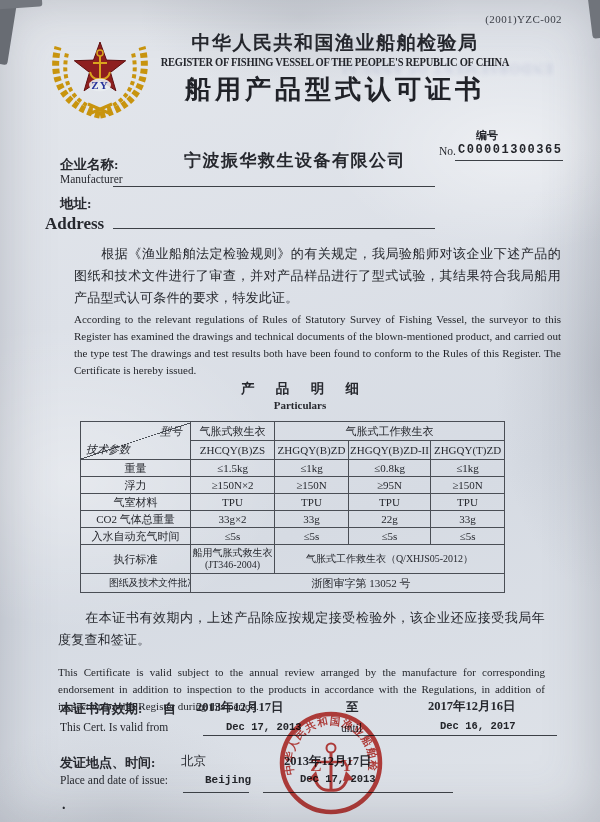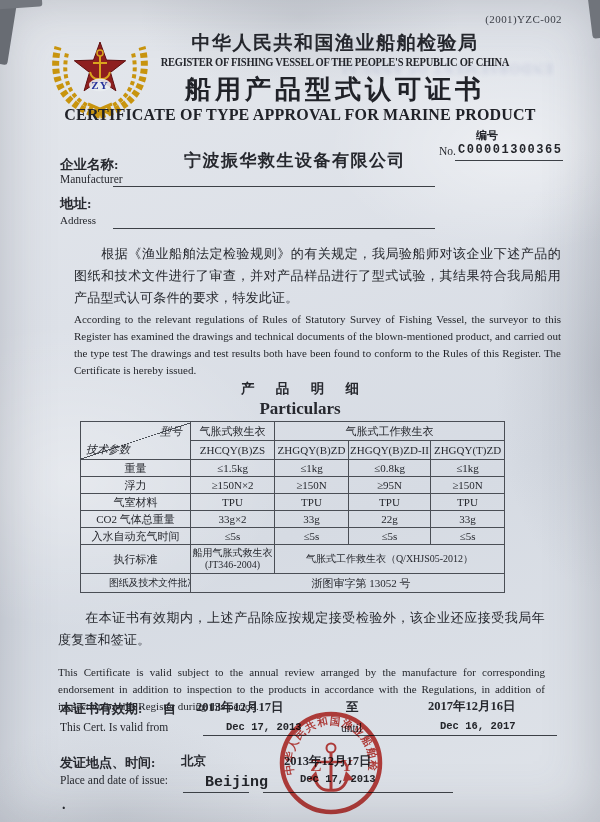--- a/index.html
+++ b/index.html
@@ -56,33 +56,33 @@
   .no-value    { top:143px; left:458px; width:104px; text-align:center;
                  font-size:12px; letter-spacing:1.5px; }
 
   .mfr-label-cn { top:156px; left:60px; font-size:13.5px; }
   .mfr-value    { top:149px; left:150px; width:290px; text-align:center;
                   font-size:17px; font-weight:600; letter-spacing:1.5px; }
   .mfr-label-en { top:173px; left:60px; font-size:11.5px; }
   .addr-label-cn { top:195px; left:60px; font-size:13.5px; }
   .addr-value    { top:195px; left:150px; width:290px; text-align:center;
                    font-size:11.5px; font-weight:600; }
-  .addr-label-en { top:214px; left:60px; font-size:11px; }
+  .addr-label-en { top:214px; left:45px; font-size:17px;font-weight:bold; }
 
   .body-text { top:243px; left:74px; width:487px; }
   .body-text p { margin:0; }
   p.cn { font-size:13px; line-height:22px; text-indent:2.1em; text-align:justify;
          letter-spacing:0.2px; color:#26282e; }
   p.en { font-size:11px; line-height:17px; text-align:justify; color:#1f2126;
          margin-top:2px !important; }
 
   .part-title-cn { top:380px; left:0; width:600px; text-align:center;
     font-size:13.5px; font-weight:700; letter-spacing:9px; text-indent:9px; }
   .part-title-en { top:399px; left:0; width:600px; text-align:center;
-    font-size:17px; font-weight:700; }
+    font-size:11px; font-weight:700; }
 
   table.part { position:absolute; left:80px; top:421px; width:424px;
     border-collapse:collapse; table-layout:fixed; font-size:11px; color:#26282e; }
   table.part td, table.part th { border:1px solid #4a4e55; padding:0 1px;
     text-align:center; font-weight:400; overflow:hidden; white-space:nowrap; }
   tr.r-g  td, tr.r-g  th { height:18px; }
   tr.r-m  th { height:18px; font-weight:400; }
   tr.r-d  td { height:16px; }
   tr.r-s  td { height:28px; }
   tr.r-a  td { height:18px;padding-left:28px; }
@@ -100,24 +100,24 @@
   .valid-from-pre { top:700px; left:163px; font-size:13px; font-weight:700; }
   .valid-from-cn  { top:699px; left:196px; font-size:12.5px; font-weight:700; }
   .valid-until-pre{ top:699px; left:346px; font-size:12.5px; font-weight:700; }
   .valid-until-cn { top:698px; left:428px; font-size:12.5px; font-weight:700; }
   .valid-label-en { top:721px; left:60px; font-size:11.5px; }
   .valid-from-en  { top:721px; left:226px; font-size:10.5px; }
   .valid-until-w  { top:722px; left:341px; font-size:11.5px; }
   .valid-until-en { top:720px; left:440px; font-size:10.5px; }
 
   .issue-label-cn { top:754px; left:60px; font-size:13px; font-weight:700; }
-  .issue-place-cn { top:753px; left:181px; font-size:12.5px; font-weight:700; }
+  .issue-place-cn { top:753px; left:181px; font-size:12.5px; font-weight:400; }
   .issue-date-cn  { top:753px; left:284px; font-size:12.5px; font-weight:700; }
   .issue-label-en { top:774px; left:60px; font-size:11.5px; }
-  .issue-place-en { top:774px; left:193px; font-size:15px;padding-left:12px; }
+  .issue-place-en { top:774px; left:193px; font-size:11px;padding-left:12px; }
   .issue-date-en  { top:773px; left:300px; font-size:10.5px; }
   .stray-dot      { top:797px; left:62px; font-size:14px; font-weight:700; }
 
   .stamp { position:absolute; left:278px; top:710px; width:106px; height:106px;
     mix-blend-mode:multiply; opacity:0.92; }
 </style>
 </head>
 <body>
 
 <div class="paper">
@@ -145,21 +145,20 @@
       <path d="M51 36 L 65 36"></path>
       <path d="M48 45 Q 50 53 58 52 Q 66 53 68 45"></path>
     </g>
     <ellipse cx="58" cy="58" rx="11" ry="6.5" fill="#e9ecf0" opacity="0.9"></ellipse>
     <text x="58" y="62" text-anchor="middle" font-size="11" font-weight="bold" fill="#28339b" letter-spacing="1" font-family="Liberation Serif, DejaVu Serif, serif">ZY</text>
   </svg>
 
   <div class="abs authority-cn">中华人民共和国渔业船舶检验局</div>
   <div class="abs authority-en">REGISTER OF FISHING VESSEL OF THE PEOPLE'S REPUBLIC OF CHINA</div>
   <div class="abs title-cn">船用产品型式认可证书</div>
-  <div class="abs title-en">CERTIFICATE OF TYPE APPROVAL FOR MARINE PRODUCT</div>
 
   <div class="abs no-label-cn">编号</div>
   <div class="abs no-label-en">No.</div>
   <div class="abs no-value mono">C00001300365</div>
   <div class="fill-line" style="top:160px; left:455px; width:108px;"></div>
 
   <div class="abs mfr-label-cn cn-b">企业名称:</div>
   <div class="abs mfr-value">宁波振华救生设备有限公司</div>
   <div class="abs mfr-label-en">Manufacturer</div>
   <div class="fill-line" style="top:186px; left:113px; width:322px;"></div>

